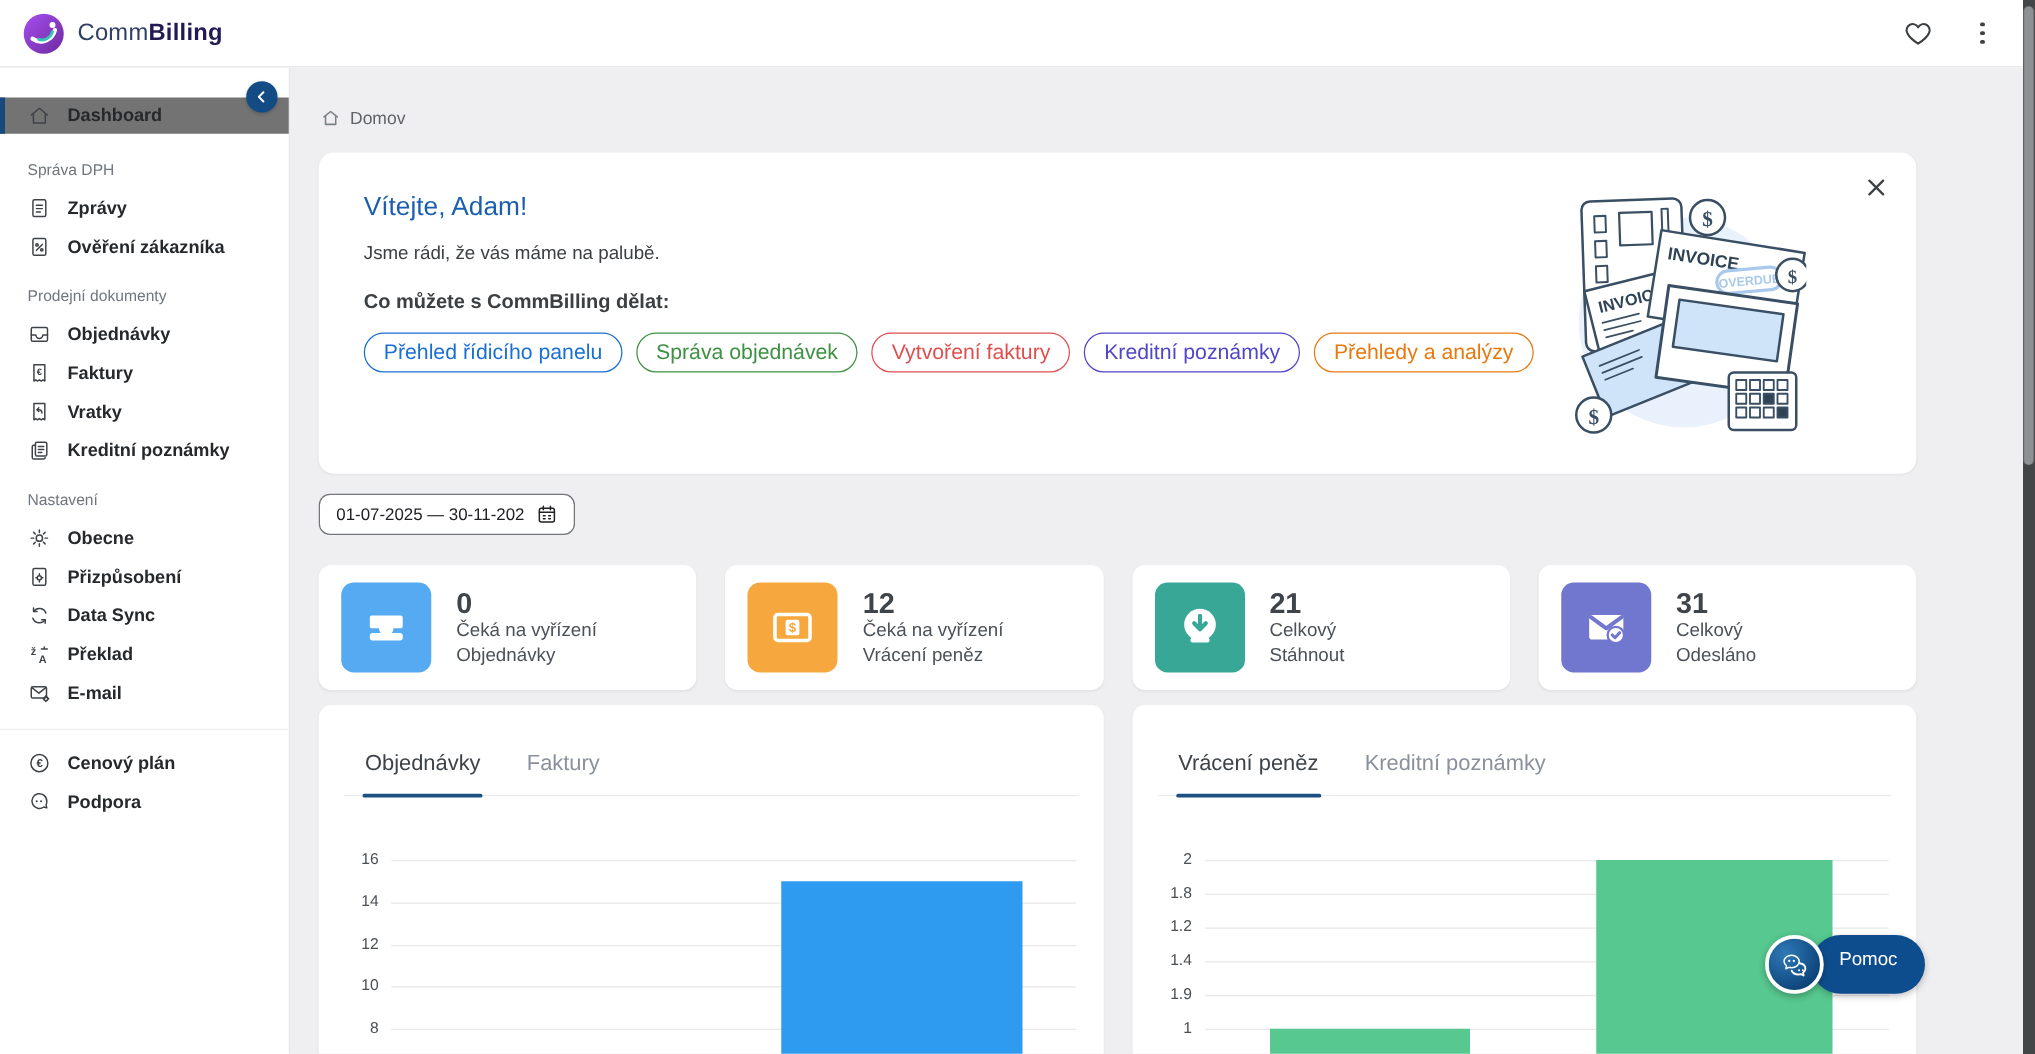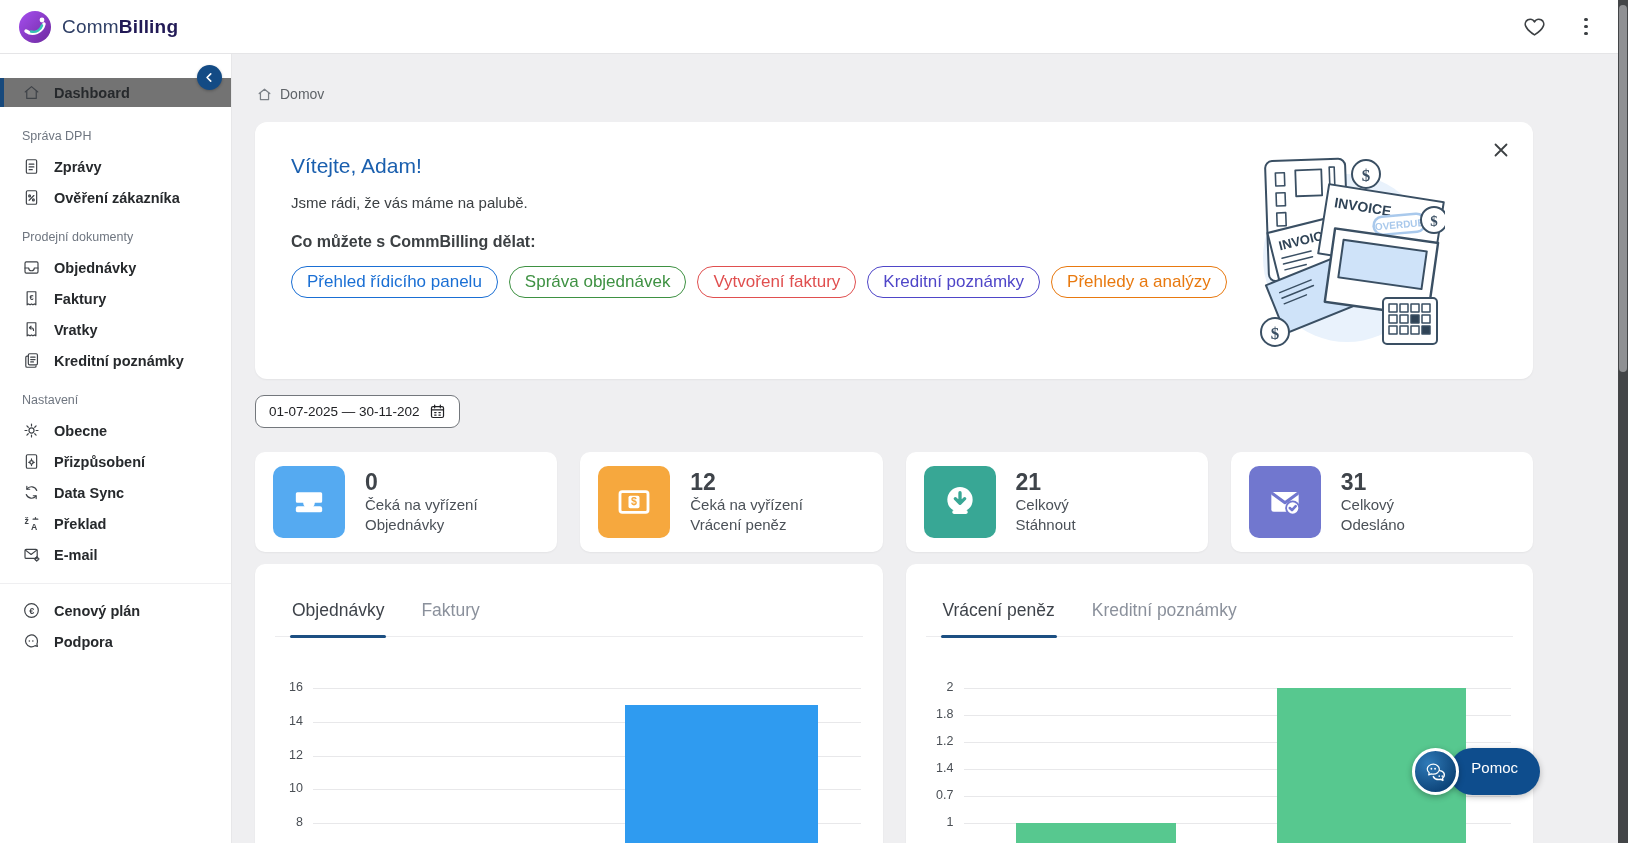--- a/index.html
+++ b/index.html
@@ -523,21 +523,21 @@
         </div>
         <div class="gridline" style="top: 124px; left: 58px; right: 22px;"></div>
         <div class="ytick" style="top: 116px; left: 8px; width: 40px;">2</div>
         <div class="gridline" style="top: 151px; left: 58px; right: 22px;"></div>
         <div class="ytick" style="top: 143px; left: 8px; width: 40px;">1.8</div>
         <div class="gridline" style="top: 178px; left: 58px; right: 22px;"></div>
         <div class="ytick" style="top: 170px; left: 8px; width: 40px;">1.2</div>
         <div class="gridline" style="top: 205px; left: 58px; right: 22px;"></div>
         <div class="ytick" style="top: 197px; left: 8px; width: 40px;">1.4</div>
         <div class="gridline" style="top: 232px; left: 58px; right: 22px;"></div>
-        <div class="ytick" style="top: 224px; left: 8px; width: 40px;">0.7</div>
+        <div class="ytick" style="top: 224px; left: 8px; width: 40px;">1.9</div>
         <div class="gridline" style="top: 259px; left: 58px; right: 22px;"></div>
         <div class="ytick" style="top: 251px; left: 8px; width: 40px;">1</div>
         <div class="gridline" style="top: 286px; left: 58px; right: 22px;"></div>
         <div class="ytick" style="top: 278px; left: 8px; width: 40px;">0.8</div>
         <div class="bar" style="left: 110px; width: 160px; top: 259px; height: 195px; background: rgb(87, 200, 143);"></div>
         <div class="bar" style="left: 371px; width: 189px; top: 124px; height: 330px; background: rgb(87, 200, 143);"></div>
         <div class="bar-label" style="left: 465.5px; top: 281px;">2</div>
       </section>
   </div>
 

